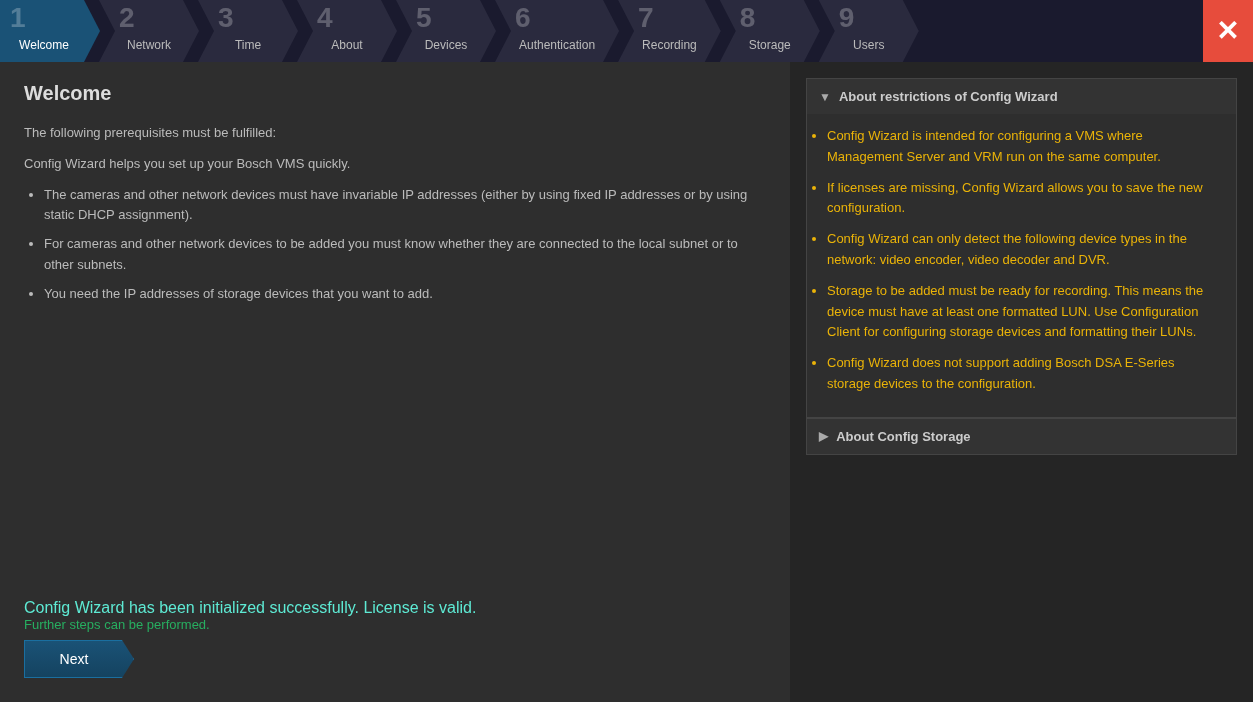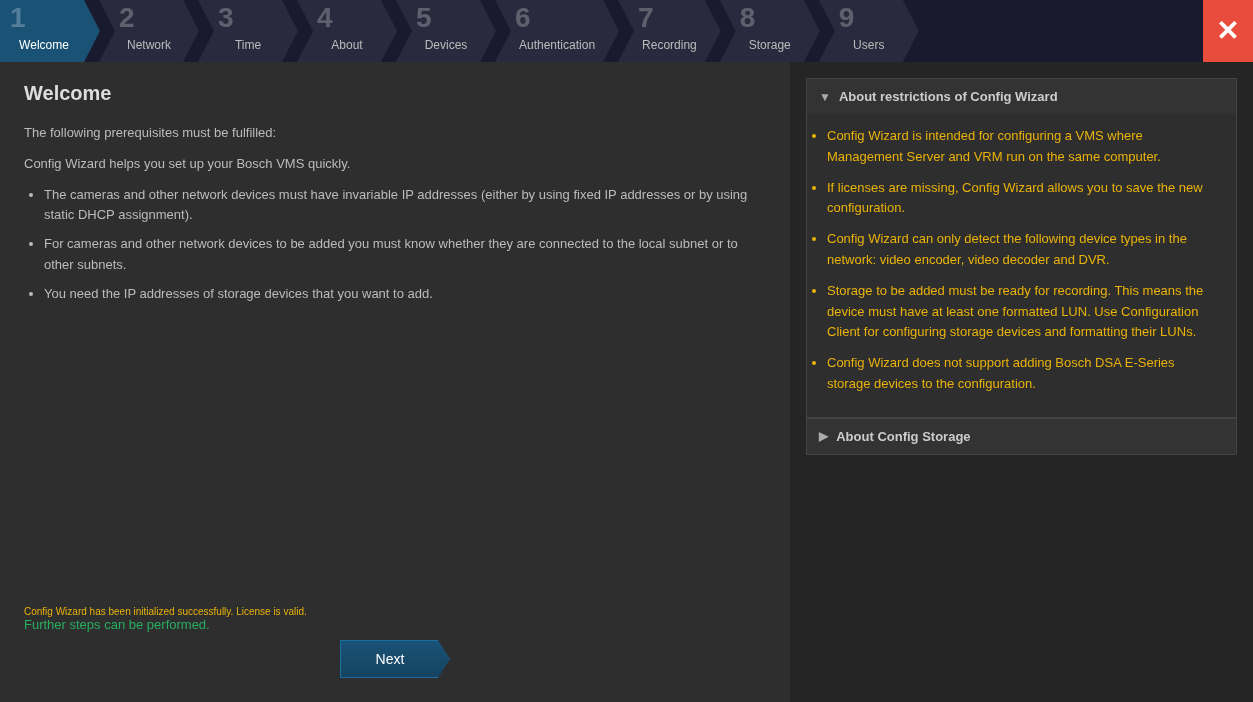--- a/index.html
+++ b/index.html
@@ -133,32 +133,31 @@
     .content-text ul li {
       margin-bottom: 8px;
     }
 
     .status-area {
       margin-top: auto;
       padding-top: 10px;
     }
 
     .status-line1 {
-      color: #eab308;
-      font-size: 10px;
+      color: #5eead4;
+      font-size: 16px;
     }
 
     .status-line2 {
       color: #27ae60;
       font-size: 13px;
     }
 
     .bottom-bar {
       display: flex;
-      justify-content: center;
       align-items: center;
       padding: 8px 0 4px 0;
     }
 
     .next-btn {
       background: linear-gradient(180deg, #1a5276 0%, #154360 100%);
       color: #fff;
       border: 1px solid #1a6fa0;
       padding: 10px 40px 10px 30px;
       font-size: 14px;

